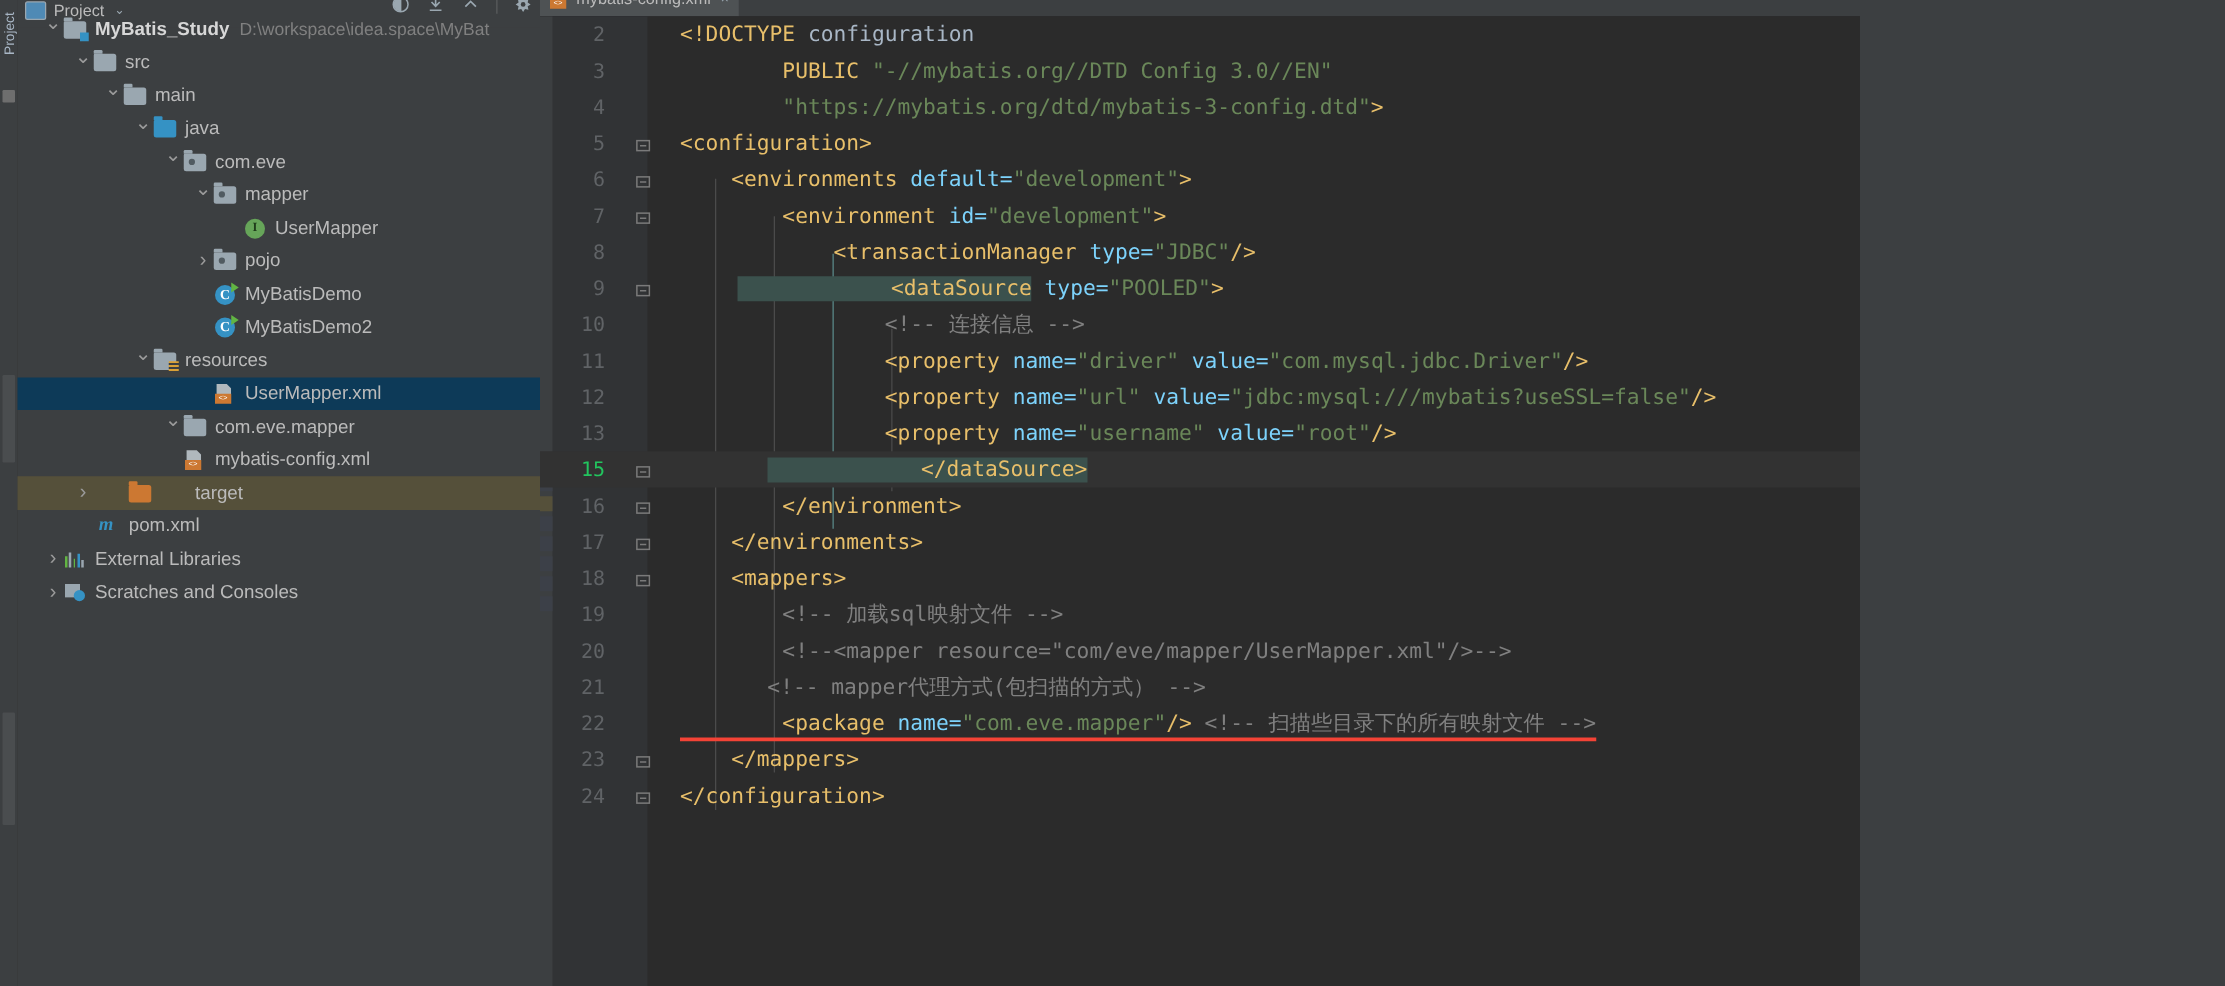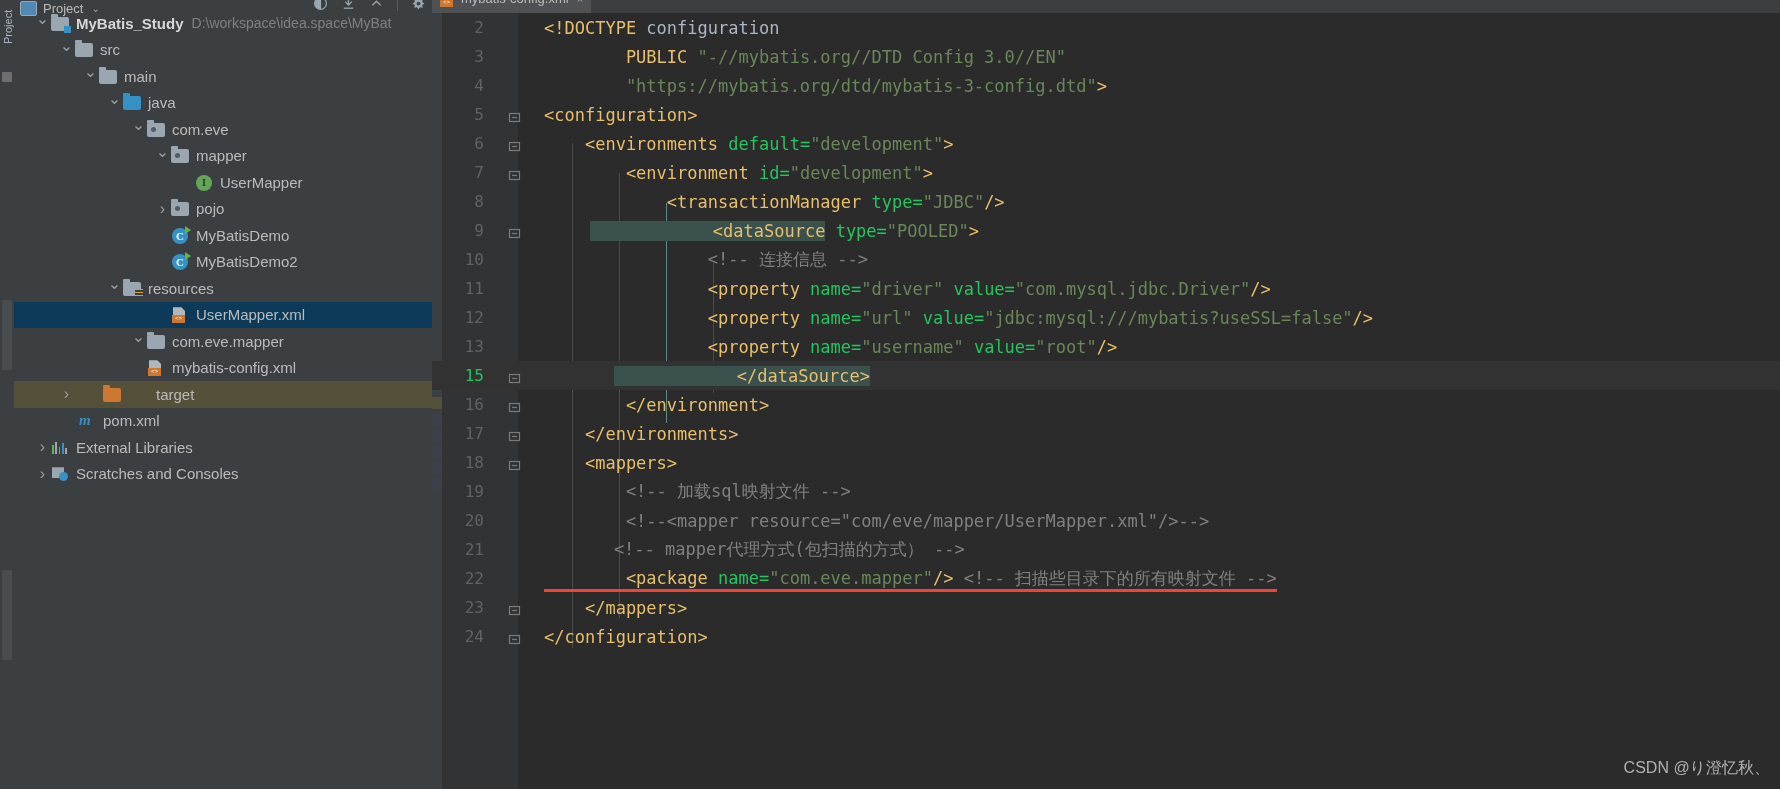--- a/index.html
+++ b/index.html
@@ -9,21 +9,21 @@
   }
   body {
     width: 1780px;
     height: 789px;
     overflow: hidden;
     font-family: "Liberation Sans", sans-serif;
     -webkit-font-smoothing: antialiased;
   }
   .ide {
     position: relative;
-    width: 1780px;
+    width: 1488px;
     height: 789px;
     background: #2b2b2b;
     overflow: hidden;
   }
 
   
   .left-strip {
     position: absolute;
     left: 0; top: 0;
     width: 14px; height: 789px;
@@ -374,21 +374,21 @@
     width: 6px; height: 2px;
     background: #d6d6d6;
   }
   .code {
     position: absolute;
     left: 96px;
   }
 
   
   .t-tag   { color: #e8bf6a; }
-  .t-attr  { color: #22c55e; }
+  .t-attr  { color: #7dd3fc; }
   .t-val   { color: #6a8759; }
   .t-text  { color: #a9b7c6; }
   .t-cmt   { color: #808080; }
   .hl-tag  { background: #3b514d; margin-left: 46px; }
   .err-underline {
     border-bottom: 3px solid #f44336;
     padding-bottom: 1px;
   }
 
   

